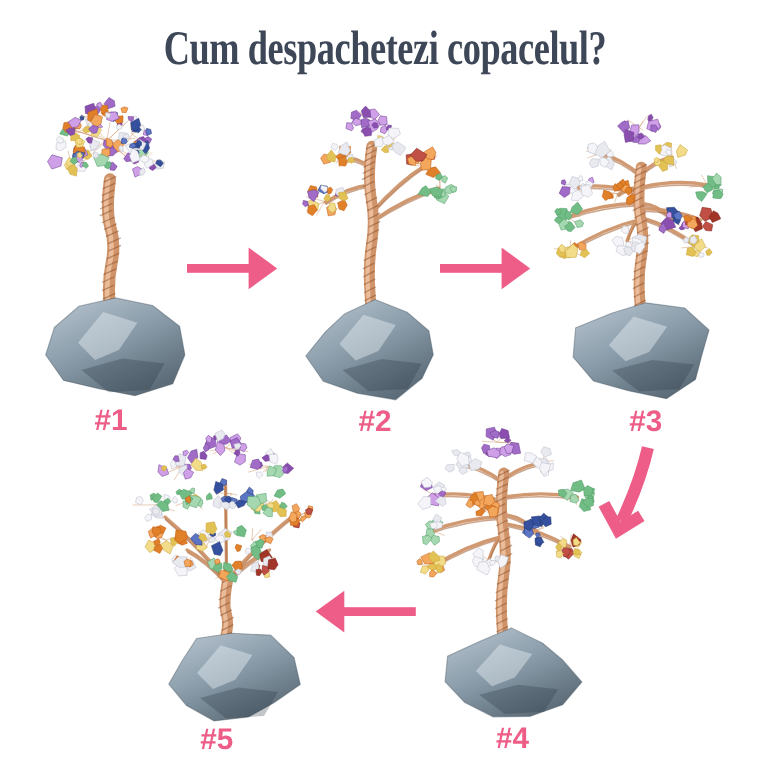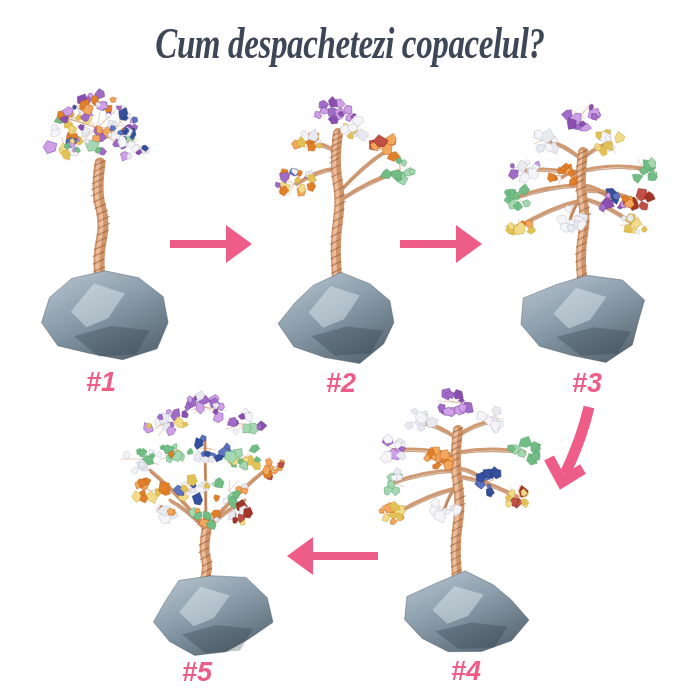--- a/index.html
+++ b/index.html
@@ -1,17 +1,17 @@
 <!DOCTYPE html>
 <html style="--accent: #ee5d87; --title: #3d4757;"><head>
 <meta charset="utf-8">
 <style>
   html,body{margin:0;padding:0;background:#ffffff;}
   body{width:700px;height:700px;overflow:hidden;font-family:"Liberation Sans",sans-serif;}
-  .canvas{position:relative;width:700px;height:700px;background:#ffffff;overflow:hidden;font-style:italic;}
+  .canvas{position:relative;width:700px;height:700px;background:#ffffff;overflow:hidden;}
   .title{
     position:absolute;top:20px;left:0;right:0;text-align:center;
     font-family:"Liberation Serif",serif;font-weight:700;font-size:44px;line-height:48px;
     color:var(--title,#3d4757);transform:scaleX(.75);letter-spacing:-.5px;white-space:nowrap;
   }
   .step-label{
     position:absolute;transform:translateX(-50%);
     font-family:"Liberation Sans",sans-serif;font-weight:700;font-size:27px;
     color:var(--accent,#ee5d87);letter-spacing:0;
   }

